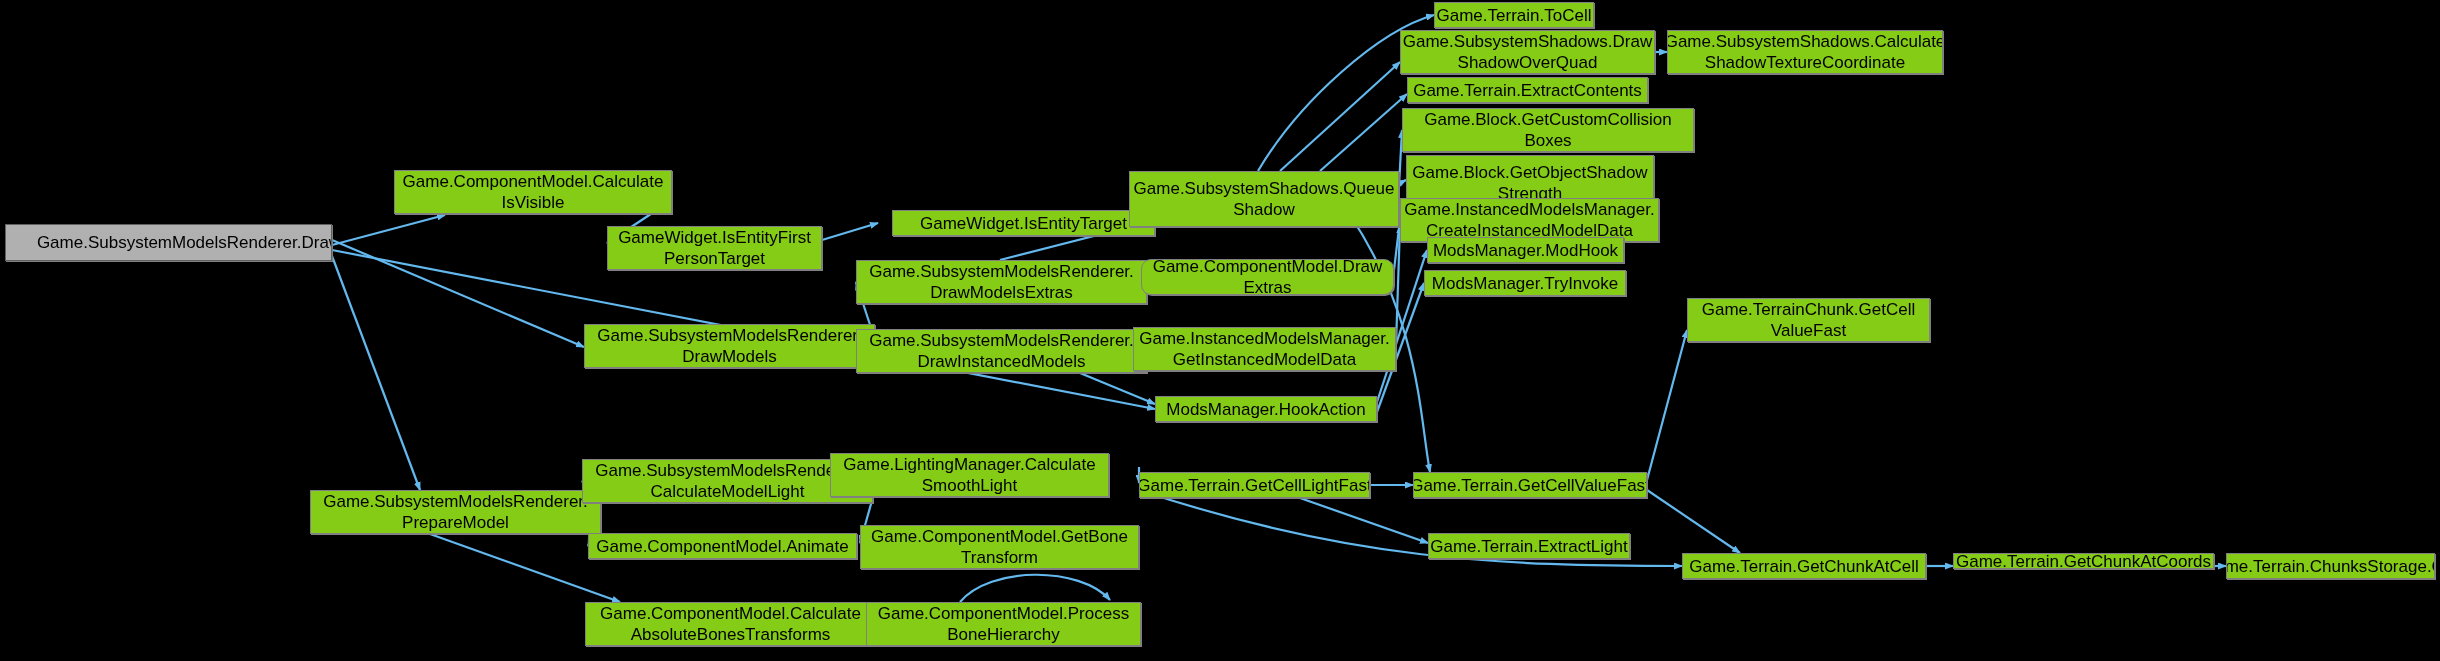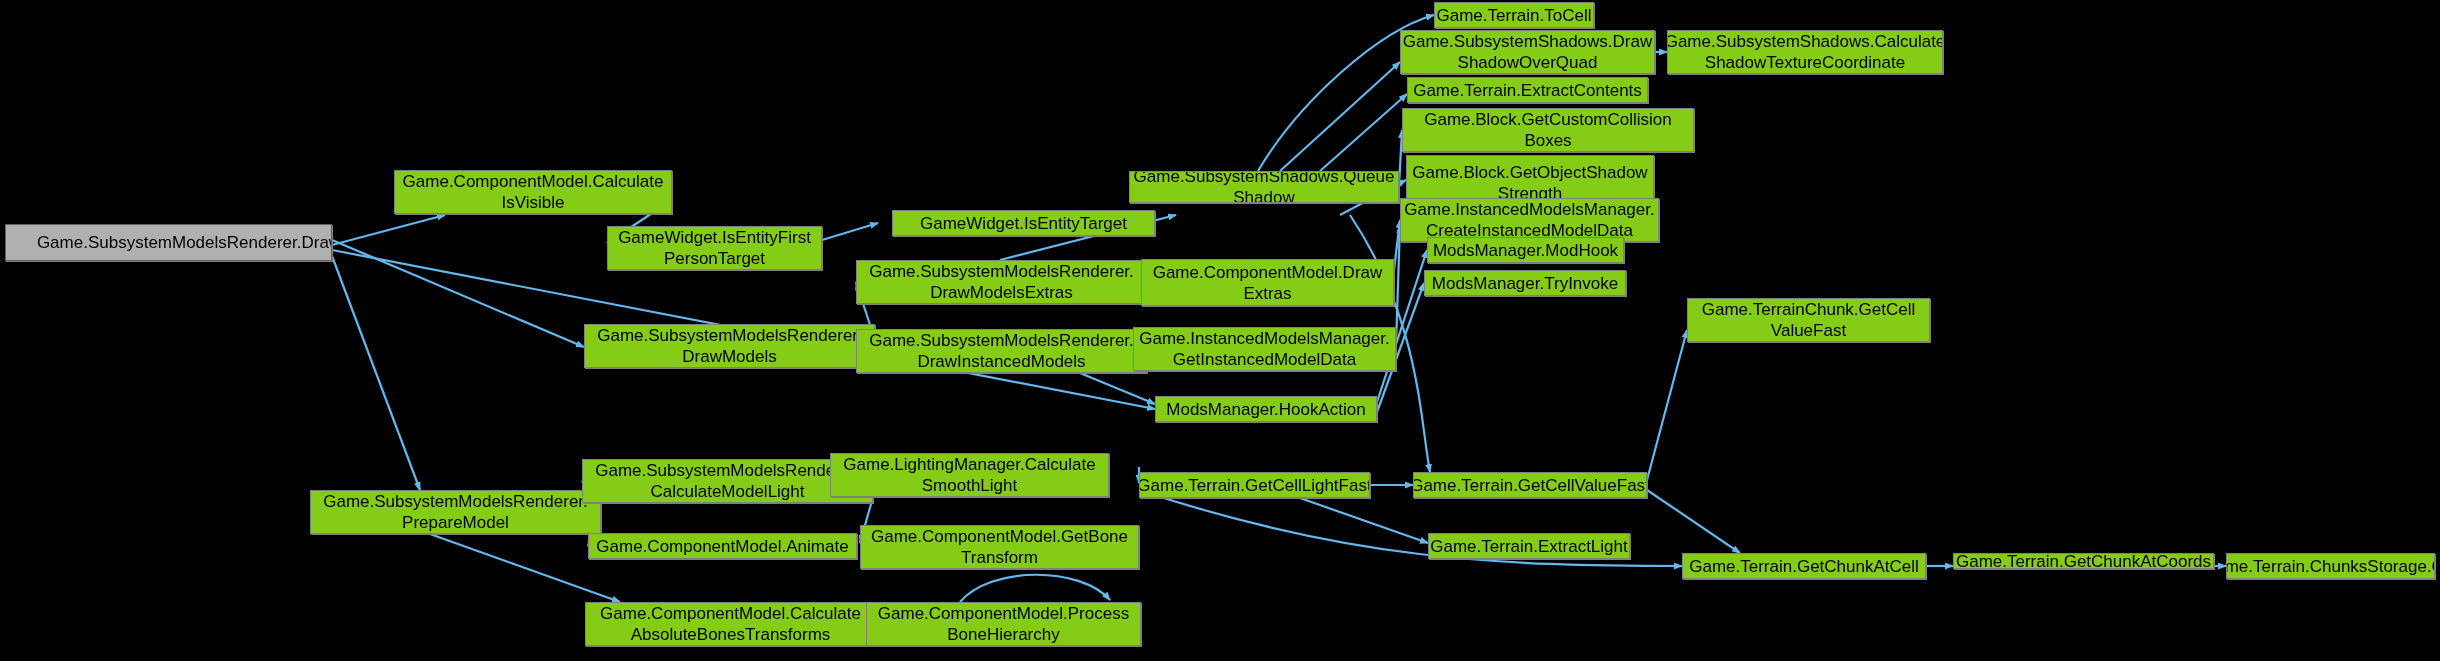--- a/index.html
+++ b/index.html
@@ -88,25 +88,25 @@
         <span>GameWidget.IsEntityTarget</span>
       </div>
       <div class="node" style="left: 856px; top: 260px; width: 291px; height: 44px;">
         <span>Game.SubsystemModelsRenderer.
 DrawModelsExtras</span>
       </div>
       <div class="node" style="left: 856px; top: 329px; width: 291px; height: 44px;">
         <span>Game.SubsystemModelsRenderer.
 DrawInstancedModels</span>
       </div>
-      <div class="node" style="left: 1129px; top: 171px; width: 270px; height: 32px;">
+      <div class="node" style="left: 1129px; top: 171px; width: 270px; height: 56px;">
         <span>Game.SubsystemShadows.Queue
 Shadow</span>
       </div>
-      <div class="node" style="left: 1141px; top: 259px; width: 253px; height: 47px;">
+      <div class="node" style="left: 1141px; top: 259px; width: 253px; height: 36px; border-radius: 10px;">
         <span>Game.ComponentModel.Draw
 Extras</span>
       </div>
       <div class="node" style="left: 1133px; top: 327px; width: 263px; height: 44px;">
         <span>Game.InstancedModelsManager.
 GetInstancedModelData</span>
       </div>
       <div class="node" style="left: 1155px; top: 396px; width: 222px; height: 26px;">
         <span>ModsManager.HookAction</span>
       </div>

